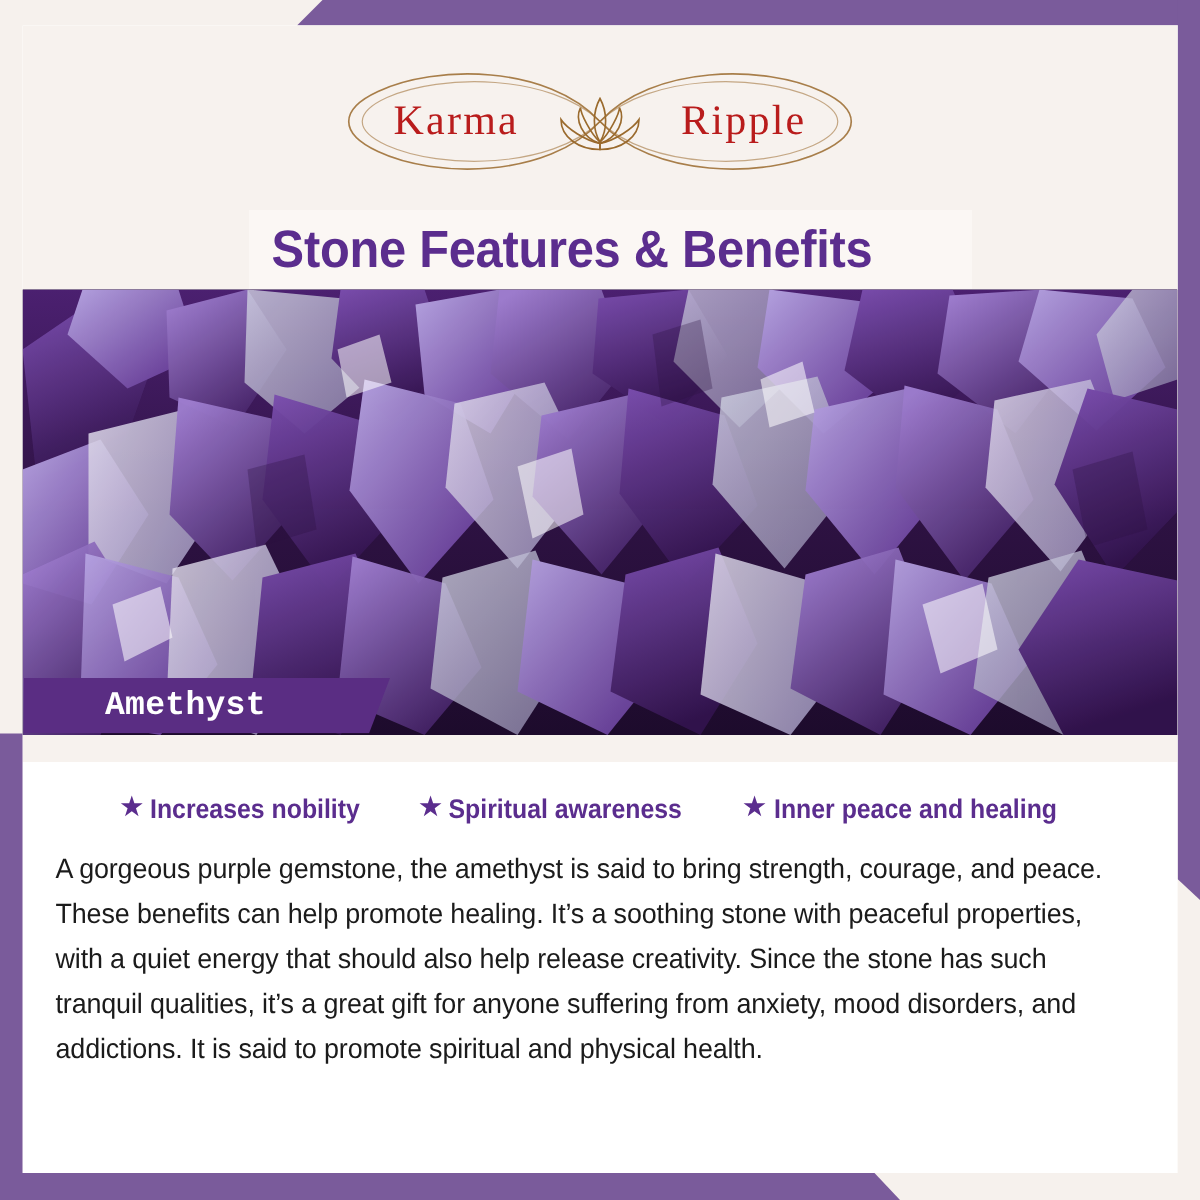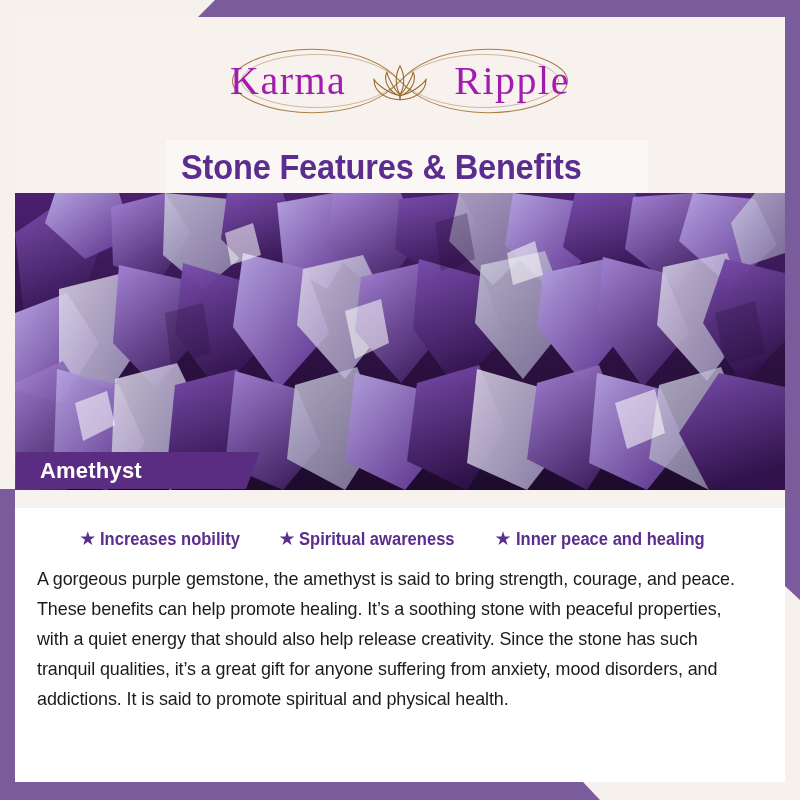--- a/index.html
+++ b/index.html
@@ -85,22 +85,22 @@
     justify-content: center;
   }
   .logo-swirl {
     position: absolute;
     left: 0; top: 0;
     width: 420px; height: 92px;
     pointer-events: none;
   }
   .logo-word {
     font-family: "Liberation Serif", serif;
-    font-size: 40px;
-    color: #a21caf;
+    font-size: 28px;
+    color: #b91c1c;
     letter-spacing: 1.5px;
     line-height: 1;
     position: relative;
     z-index: 2;
   }
   .logo-word.left  { margin-right: 54px; }
   .logo-word.right { margin-left: 54px; text-align: right; }
   .logo-lotus {
     position: absolute;
     left: 50%; top: 50%;
@@ -146,26 +146,26 @@
     position: absolute;
     left: 1px; top: 259px;
     width: 244px; height: 37px;
     background: #5a2d83;
     clip-path: polygon(0 0, 244px 0, 230px 37px, 0 37px);
     display: flex;
     align-items: center;
     z-index: 4;
   }
   .ribbon-text {
-    font-family: Liberation Sans, sans-serif;
+    font-family: Liberation Mono, monospace;
     font-size: 22px;
     font-weight: bold;
     color: #ffffff;
     letter-spacing: 0.2px;
-    margin-left: 24px;
+    margin-left: 54px;
     white-space: nowrap;
   }
 
   
   .sub-strip {
     position: absolute;
     left: 0; top: 473px;
     width: 770px; height: 18px;
     background: #f7f2ee;
     z-index: 2;

